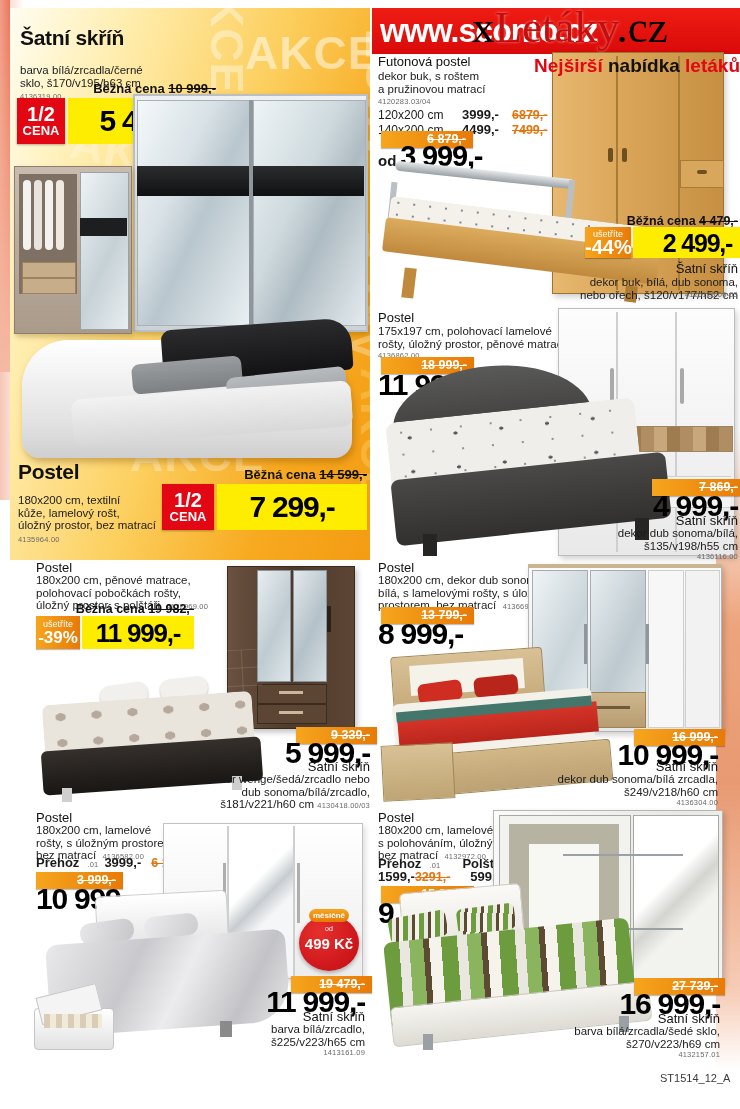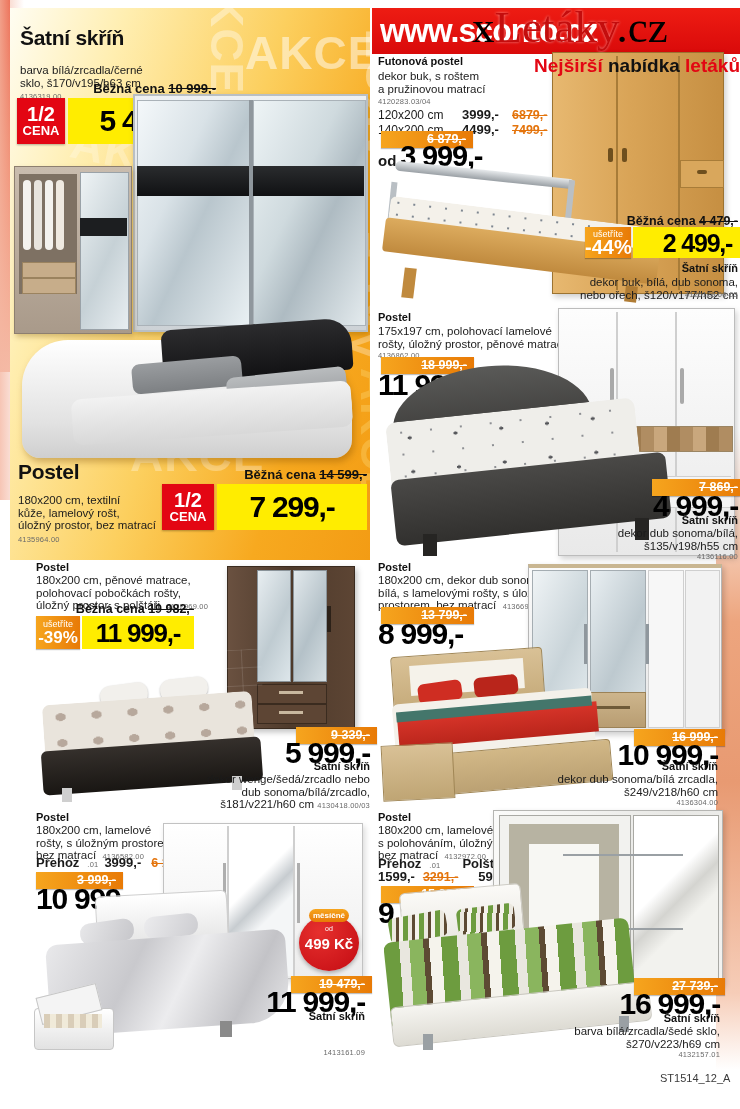--- a/index.html
+++ b/index.html
@@ -1,20 +1,20 @@
 <!DOCTYPE html>
 <html><head>
 <meta charset="utf-8">
 <style>
   html,body{margin:0;padding:0;background:#fff;}
   #page{position:relative;width:740px;height:1109px;background:#fff;overflow:hidden;
         font-family:"Liberation Sans",sans-serif;color:#1a1a1a;}
   .abs{position:absolute;}
   .b{font-weight:bold;}
-  .title{font-weight:bold;font-size:11px;line-height:13px;color:#111;}
+  .title{font-weight:normal;font-size:13px;line-height:13px;color:#111;}
   .bigtitle{font-weight:bold;font-size:21px;letter-spacing:-0.3px;color:#111;}
   .desc{font-size:11.5px;line-height:12.6px;color:#1b1b1b;}
   .art{font-size:7.5px;color:#6a6a6a;letter-spacing:0.2px;}
   .rt{text-align:right;}
   .bezna{font-size:13px;font-weight:bold;color:#111;}
   .strike{text-decoration:line-through;}
   .oldinline{color:#e4740c;font-weight:bold;text-decoration:line-through;font-size:12.5px;}
   .obadge{background:linear-gradient(90deg,#f6a51e,#e87a06);color:#fff;font-weight:bold;
           font-size:12.5px;line-height:15px;text-align:right;padding:1px 7px 1px 0;
           text-decoration:line-through;box-shadow:0 1px 1px rgba(0,0,0,.25);}
@@ -354,36 +354,40 @@
   <div class="abs" style="left:299px;top:909px;width:60px;height:60px;z-index:4;">
     <div style="position:absolute;left:0;top:6px;width:60px;height:56px;background:radial-gradient(circle at 35% 30%,#e6302e,#c30b12);border-radius:50%;box-shadow:0 2px 4px rgba(0,0,0,.3);"></div>
     <div style="position:absolute;left:10px;top:0;width:40px;height:13px;background:linear-gradient(180deg,#f6a51e,#e87a06);border-radius:7px;color:#fff;font-size:8px;font-weight:bold;text-align:center;line-height:13px;">měsíčně</div>
     <div style="position:absolute;left:0;top:16px;width:60px;text-align:center;color:#fff;font-size:7px;">od</div>
     <div style="position:absolute;left:0;top:26px;width:60px;text-align:center;color:#fff;font-size:15px;font-weight:bold;">499 Kč</div>
   </div>
 
   <div class="abs obadge" style="left:291px;top:976px;width:74px;z-index:3;">19 479,-</div>
   <div class="abs bigprice rt" style="left:215px;top:987px;width:150px;z-index:3;">11 999,-</div>
   <div class="abs title rt" style="left:215px;top:1010px;width:150px;z-index:3;">Šatní skříň</div>
+  <div class="abs desc rt" style="left:175px;top:1023px;width:190px;z-index:3;">
+    <div>barva bílá/zrcadlo,</div>
+    <div>š225/v223/h65 cm</div>
+  </div>
   <div class="abs art rt" style="left:175px;top:1048px;width:190px;z-index:3;">1413161.09</div>
 
   <div class="abs title" style="left:378px;top:811px;">Postel</div>
   <div class="abs desc" style="left:378px;top:824px;">
     <div>180x200 cm, lamelové rošty,</div>
     <div>s polohováním, úložný prostor,</div>
     <div><span>bez matrací</span>&nbsp;&nbsp;<span class="art">4132972.00</span></div>
   </div>
   <div class="abs row" style="left:378px;top:856px;">
     <span class="b" style="font-size:13px;">Přehoz</span>
     <span class="art" style="margin:0 22px 0 8px;">.01</span>
     <span class="b" style="font-size:13px;">Polštáře 2 kusy</span>
     <span class="art" style="margin-left:8px;">.02</span>
   </div>
   <div class="abs row" style="left:378px;top:869px;">
-    <span class="b" style="font-size:13px;margin-right:8px;">1599,-</span>
+    <span class="b" style="font-size:13px;margin-right:0;">1599,-</span>
     <span class="oldinline" style="margin-right:20px;">3291,-</span>
     <span class="b" style="font-size:13px;margin-right:8px;">599,-</span>
     <span class="oldinline">1218,-</span>
   </div>
   <div class="abs obadge" style="left:381px;top:886px;width:86px;">15 864,-</div>
   <div class="abs bigprice" style="left:378px;top:898px;">9 999,-</div>
 
   <div class="fig" style="left:493px;top:810px;width:230px;height:175px;">
     <div style="left:0;top:0;right:0;bottom:0;background:linear-gradient(115deg,#fbfbfa,#e8e8e5 60%,#f3f3f1);border:1px solid #b5b5b2;box-shadow:2px 3px 6px rgba(0,0,0,.18);"></div>
     <div style="left:6px;top:5px;width:130px;height:164px;background:#f2f2ef;border:1px solid #a9a9a4;"></div>

